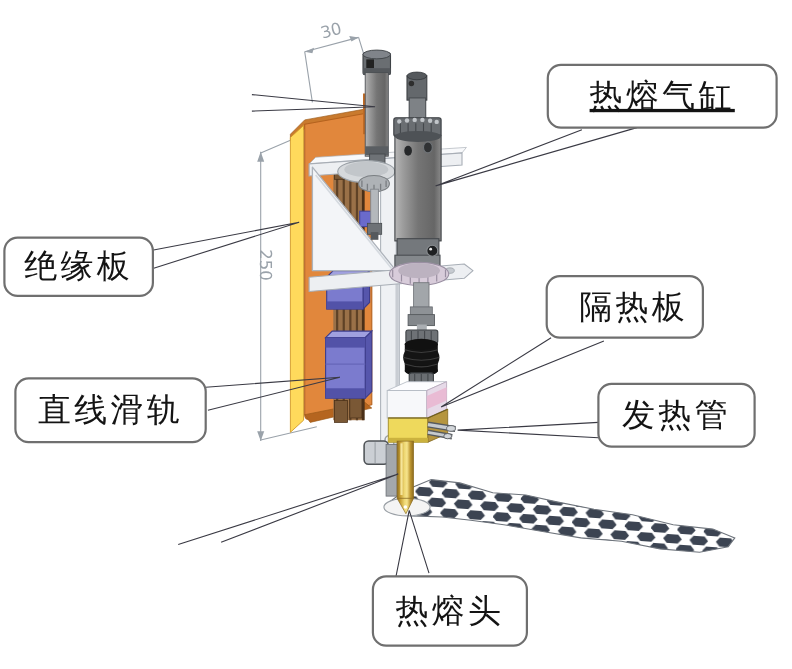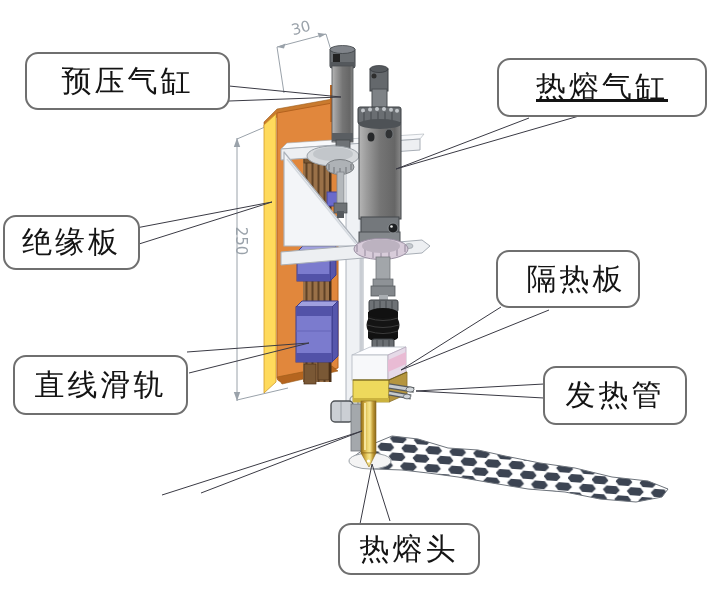--- a/index.html
+++ b/index.html
@@ -208,38 +208,35 @@
     <path d="M529,118 L396,169 M579,116 L396,169"></path>
     <path d="M136,228 L272,202 M139,244 L272,202"></path>
     <path d="M501,307 L401,370 M549,310 L401,370"></path>
     <path d="M187,352 L309,343 M189,373 L309,343"></path>
     <path d="M544,384 L416,391 M544,398 L416,391"></path>
     <path d="M162,495 L362,431 M201,493 L362,431"></path>
     <path d="M360,524 L372,464 M390,521 L372,464"></path>
   </g>
 </svg>
 
-<div class="callout" style="left:25px;top:52px;width:205px;height:58px;">
-  <span>预压气缸</span>
-</div>
 <div class="callout" style="left:497px;top:58px;width:210px;height:59px;text-decoration:underline;">
   <span>热熔气缸</span>
 </div>
 <div class="callout" style="left:3px;top:215px;width:137px;height:55px;">
   <span>绝缘板</span>
 </div>
 <div class="callout" style="left:496px;top:250px;width:144px;height:58px;padding-left:16px;">
   <span>隔热板</span>
 </div>
-<div class="callout" style="left:13px;top:343px;width:175px;height:60px;margin-top:12px;">
+<div class="callout" style="left:13px;top:343px;width:175px;height:60px;">
   <span>直线滑轨</span>
 </div>
-<div class="callout" style="left:543px;top:366px;width:144px;height:59px;">
+<div class="callout" style="left:543px;top:348px;width:144px;height:59px;">
   <span>发热管</span>
 </div>
-<div class="callout" style="left:338px;top:523px;width:142px;height:52px;">
+<div class="callout" style="left:338px;top:523px;width:142px;height:65px;">
   <span>热熔头</span>
 </div>
 
 <div class="dim" id="dim-30">30</div>
 <div class="dim" id="dim-250">250</div>
 
 </div>
 
 </body></html>

